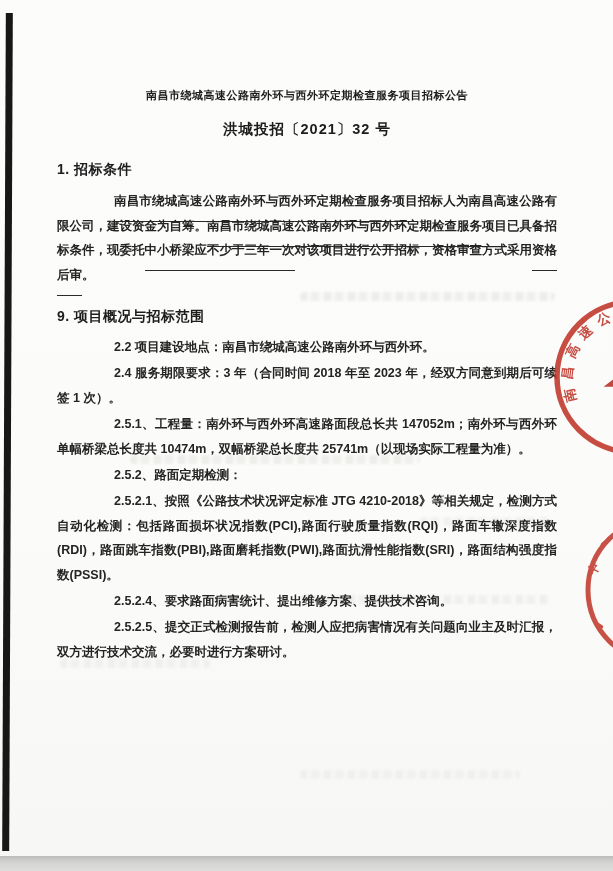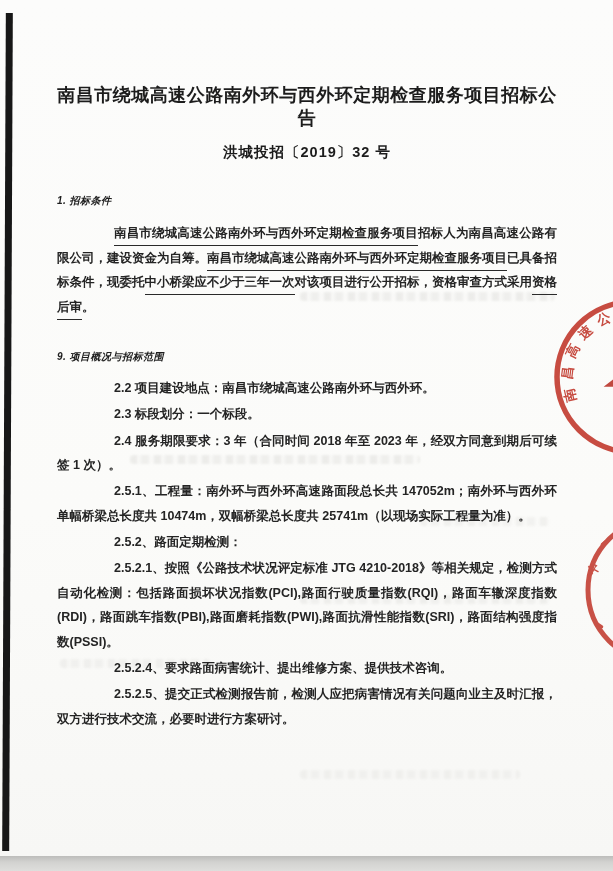--- a/index.html
+++ b/index.html
@@ -19,40 +19,40 @@
   }
   .bottom-band{
     position:absolute;left:0;top:856px;width:613px;height:15px;
     background:linear-gradient(180deg,#bdbdbb 0%,#d2d2d0 40%,#dededc 100%);
   }
   .content{
     position:absolute;left:57px;top:84px;width:500px;
     color:#242424;
   }
   .doc-title{
-    font-size:18px;font-weight:700;text-align:center;line-height:23px;
+    font-size:11px;font-weight:700;text-align:center;line-height:23px;
     color:#1c1c1c;letter-spacing:0.5px;
   }
   .doc-number{
     font-size:14.5px;font-weight:700;text-align:center;line-height:22px;
     margin-top:11px;color:#1c1c1c;letter-spacing:1px;
   }
   .sec-heading{
-    font-size:10px;font-weight:700;color:#1d1d1d;
-    margin-top:26px;line-height:24px;letter-spacing:0.5px;font-style:italic;
+    font-size:14px;font-weight:700;color:#1d1d1d;
+    margin-top:17px;line-height:24px;letter-spacing:0.5px;
   }
   .para,.item{
     font-size:12.5px;font-weight:600;line-height:24.6px;
     text-align:justify;text-justify:inter-character;
     text-indent:57px;margin:0;
   }
   .para{margin-top:8px;}
   .item{margin-top:1.5px;}
   .items{margin-top:7px;}
-  .u{border-bottom:1.2px solid #2a2a2a;padding-bottom:5px;}
+  .u{border-bottom:1.2px solid #2a2a2a;padding-bottom:13px;}
   
   .stamp{position:absolute;pointer-events:none;}
   .stamp svg{display:block;}
   
   .ghost{
     position:absolute;height:9px;border-radius:4px;opacity:0.5;
     background:repeating-linear-gradient(90deg,
       rgba(120,118,112,0.22) 0 7px, rgba(120,118,112,0.05) 7px 11px,
       rgba(120,118,112,0.18) 11px 19px, rgba(120,118,112,0.03) 19px 24px);
     filter:blur(1.3px);
@@ -68,31 +68,30 @@
   <div class="ghost" style="left:300px;top:292px;width:255px;"></div>
   <div class="ghost" style="left:130px;top:455px;width:290px;"></div>
   <div class="ghost" style="left:420px;top:517px;width:130px;opacity:0.35;"></div>
   <div class="ghost" style="left:300px;top:595px;width:250px;opacity:0.4;"></div>
   <div class="ghost" style="left:60px;top:659px;width:150px;opacity:0.35;"></div>
   <div class="ghost" style="left:300px;top:770px;width:220px;opacity:0.3;"></div>
 
   <div class="content">
 
     <div class="doc-title">南昌市绕城高速公路南外环与西外环定期检查服务项目招标公告</div>
-    <div class="doc-number">洪城投招〔2019〕32 号</div>
+    <div class="doc-number">洪城投招〔2021〕32 号</div>
 
     <div class="sec-heading">1. 招标条件</div>
 
     <p class="para"><span class="u">南昌市绕城高速公路南外环与西外环定期检查服务项目</span><span>招标人为南昌高速公路有限公司，建设资金为自筹。</span><span class="u">南昌市绕城高速公路南外环与西外环定期检查服务项目</span><span>已具备招标条件，现委托</span><span class="u">中小桥梁应不少于三年一次</span><span>对该项目进行公开招标，资格审查方式采用</span><span class="u">资格后审</span><span>。</span></p>
 
     <div class="sec-heading">9. 项目概况与招标范围</div>
 
     <div class="items">
       <p class="item">2.2 项目建设地点：南昌市绕城高速公路南外环与西外环。</p>
-      <p class="item">2.3 标段划分：一个标段。</p>
       <p class="item">2.4 服务期限要求：3 年（合同时间 2018 年至 2023 年，经双方同意到期后可续签 1 次）。</p>
       <p class="item">2.5.1、工程量：南外环与西外环高速路面段总长共 147052m；南外环与西外环单幅桥梁总长度共 10474m，双幅桥梁总长度共 25741m（以现场实际工程量为准）。</p>
       <p class="item">2.5.2、路面定期检测：</p>
       <p class="item">2.5.2.1、按照《公路技术状况评定标准 JTG 4210-2018》等相关规定，检测方式自动化检测：包括路面损坏状况指数(PCI),路面行驶质量指数(RQI)，路面车辙深度指数(RDI)，路面跳车指数(PBI),路面磨耗指数(PWI),路面抗滑性能指数(SRI)，路面结构强度指数(PSSI)。</p>
       <p class="item">2.5.2.4、要求路面病害统计、提出维修方案、提供技术咨询。</p>
       <p class="item">2.5.2.5、提交正式检测报告前，检测人应把病害情况有关问题向业主及时汇报，双方进行技术交流，必要时进行方案研讨。</p>
 
     </div>
   </div>
 

